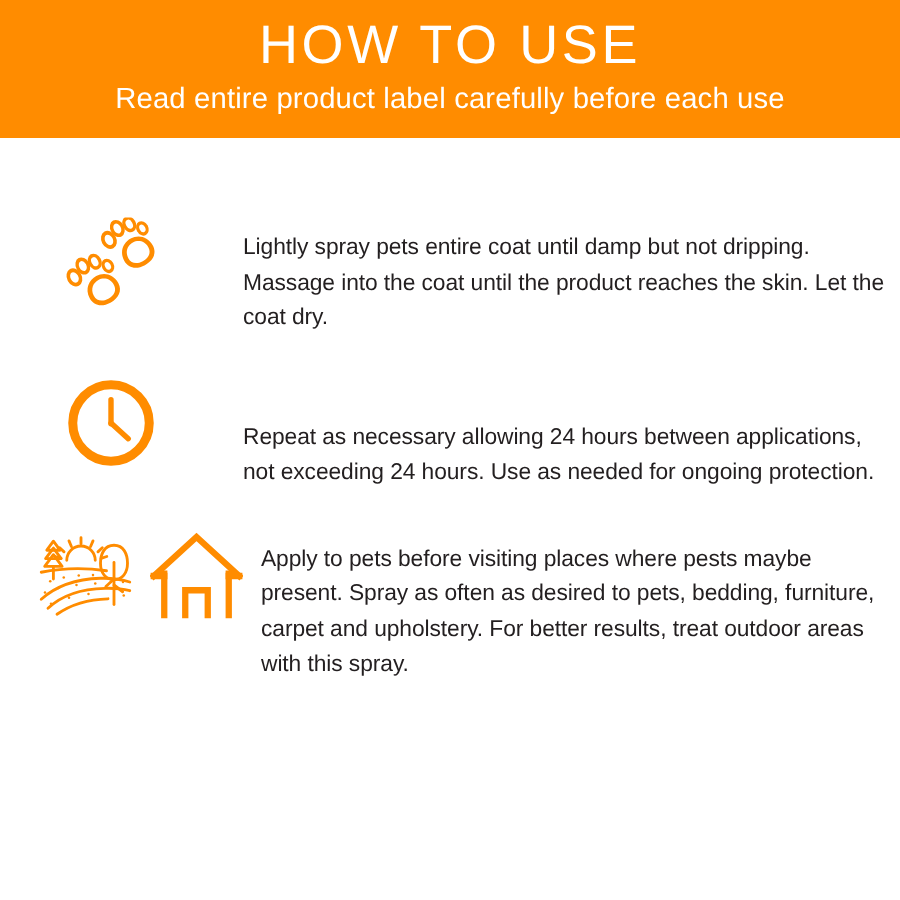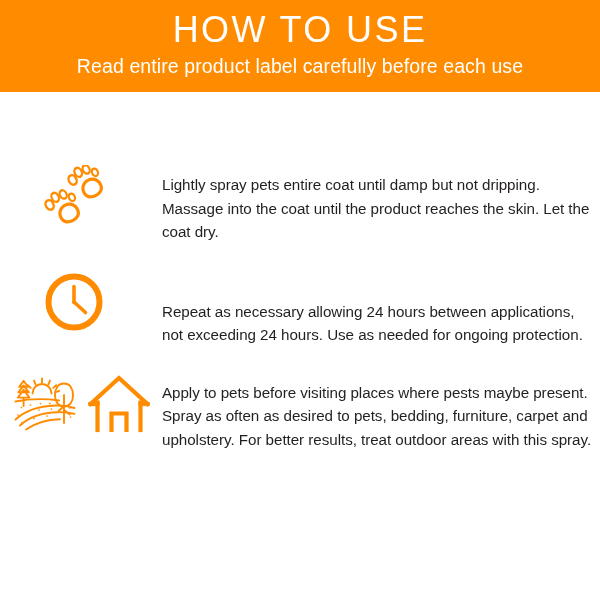--- a/index.html
+++ b/index.html
@@ -54,21 +54,21 @@
     line-height: 26px;
     text-align: center;
     margin-top: 2px;
     white-space: nowrap;
   }
 
   
   .steps {
     position: absolute;
     left: 0;
-    top: 104px;
+    top: 84px;
     width: 600px;
   }
   .step {
     display: flex;
     align-items: flex-start;
     width: 600px;
     box-sizing: border-box;
   }
   .step-icon-cell {
     width: 162px;
@@ -92,21 +92,21 @@
 
   
   .step-1 { margin-top: 61px; }
   .step-1 .step-icon-cell { padding-left: 42px; }
   .step-1 .step-text { margin-top: 8px; }
 
   .step-2 { margin-top: 28px; }
   .step-2 .step-icon-cell { padding-left: 44px; }
   .step-2 .step-text { margin-top: 28px; }
 
-  .step-3 { margin-top: 28px; }
+  .step-3 { margin-top: 28px; padding-left: 12px; }
   .step-3 .step-icon-cell { padding-left: 14px; }
   .step-3 .step-text { margin-top: 6px; }
 
   .icon-pair {
     display: flex;
     align-items: flex-start;
     gap: 12px;
   }
   svg { display: block; }
 </style>

